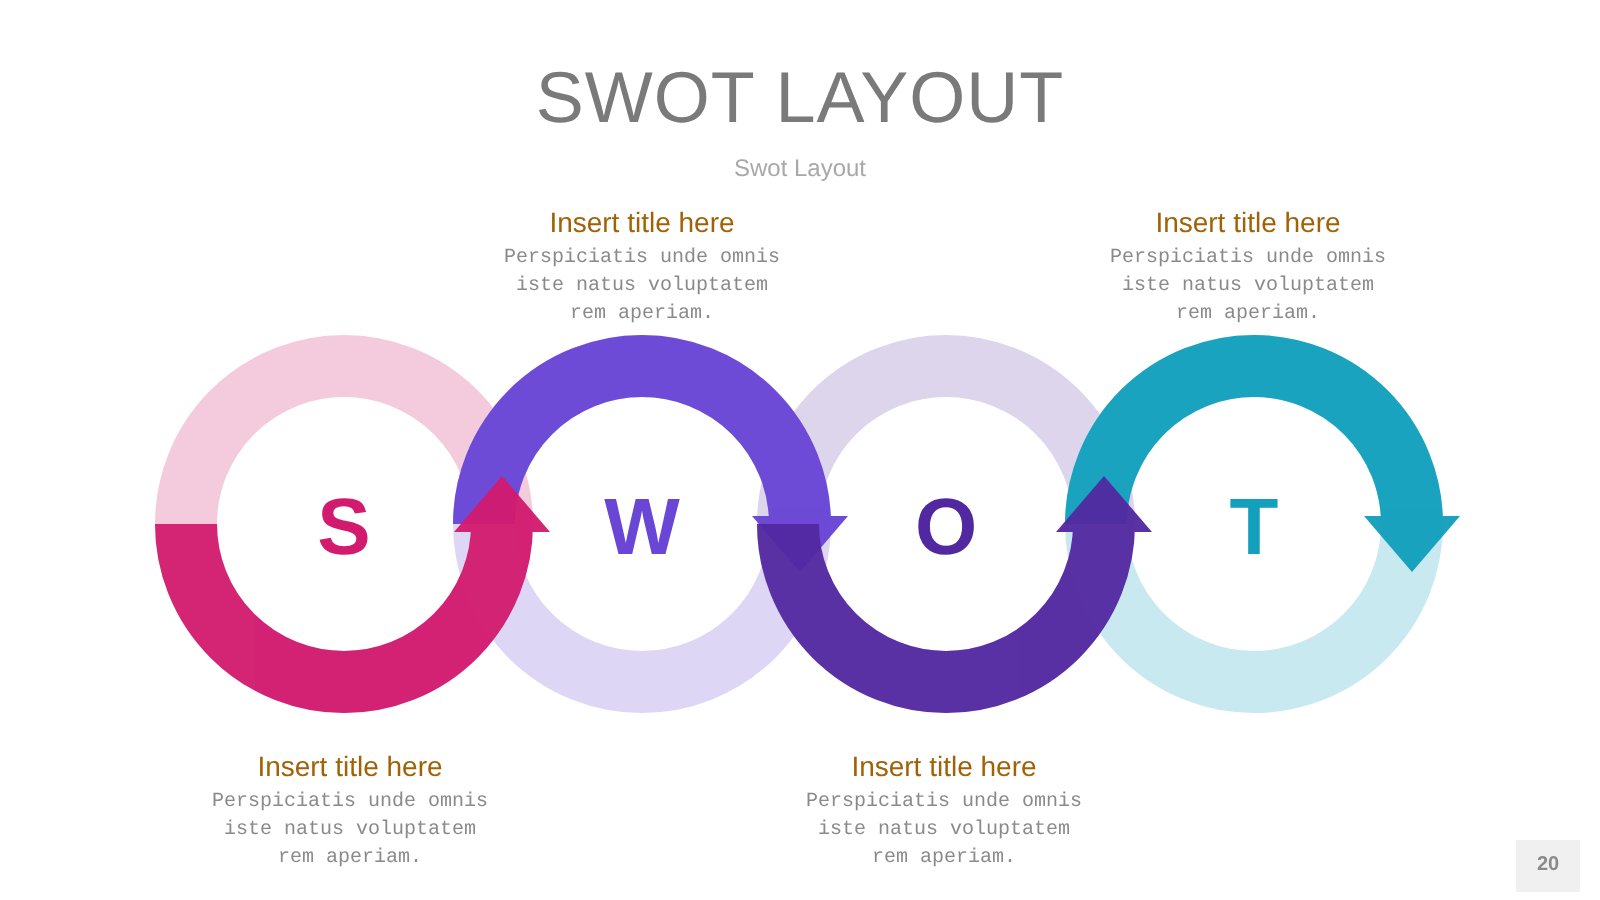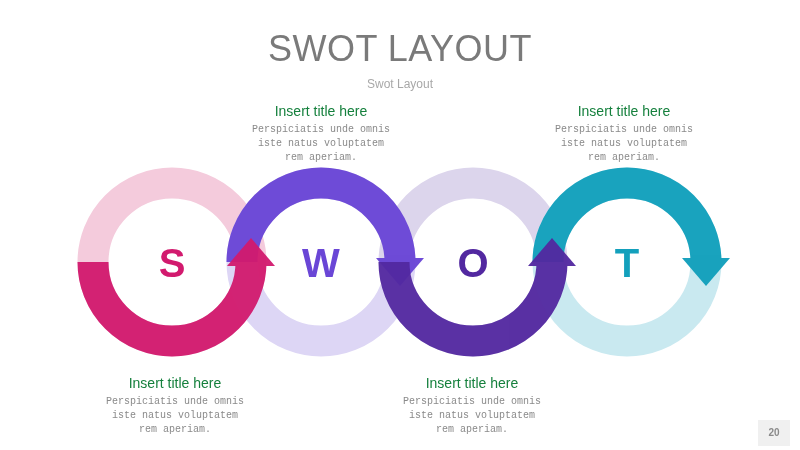--- a/index.html
+++ b/index.html
@@ -3,21 +3,21 @@
 <meta charset="utf-8">
 <style>
   html, body { margin:0; padding:0; }
   body { width:800px; height:450px; background:#ffffff; position:relative; overflow:hidden;
          font-family: "Liberation Sans", "DejaVu Sans", sans-serif; }
   .title { position:absolute; left:0; top:28px; width:800px; text-align:center;
            font-size:36px; color:#7a7a7a; letter-spacing:0.5px; }
   .subtitle { position:absolute; left:0; top:77px; width:800px; text-align:center;
            font-size:12px; color:#a8a8a8; }
   .block { position:absolute; width:160px; text-align:center; }
-  .block .bt { font-size:14px; color:#15803d; line-height:18px; }
+  .block .bt { font-size:14px; color:#a16207; line-height:18px; }
   .block .bd { font-size:10px; color:#8a8a8a; line-height:14px; margin-top:3px; padding:0 8px;font-family:Liberation Mono, monospace; }
   svg.diagram { position:absolute; left:0; top:0; }
   .letter { font-family:"Liberation Sans", sans-serif; font-weight:bold; font-size:40px; }
   .page-num { position:absolute; left:758px; top:420px; width:32px; height:26px;
               background:#f0f0f0; color:#8a8a8a; font-size:10px; font-weight:bold;
               text-align:center; line-height:26px; }
 </style>
 </head>
 <body>
 

